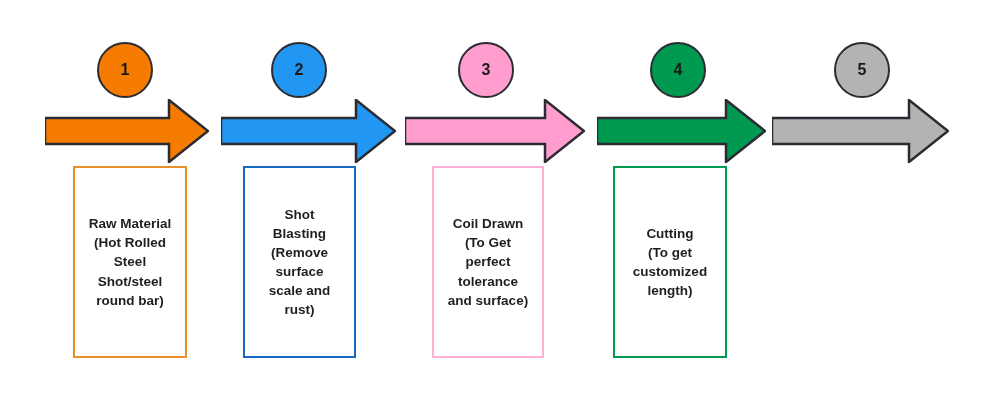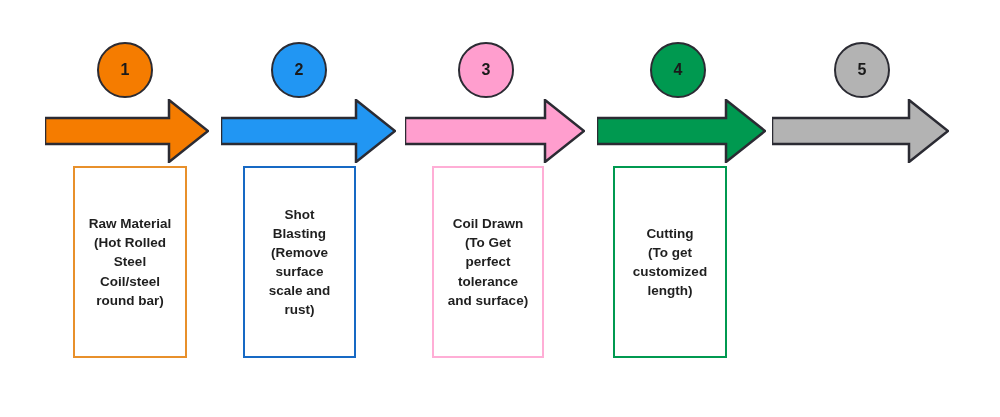--- a/index.html
+++ b/index.html
@@ -80,21 +80,21 @@
     </div>
     <div class="arrow" style="left: 45px; width: 164px;">
       <svg viewBox="0 0 164 64" preserveAspectRatio="none">
         <polygon points="0,19 124,19 124,1 163,32 124,63 124,45 0,45" fill="#F57C00" stroke="#2b2b33" stroke-width="2.5" stroke-linejoin="miter"></polygon>
       </svg>
     </div>
     <div class="textbox" style="left: 73px; width: 114px; border-color: rgb(232, 144, 43);">
       <div class="label">Raw Material
 (Hot Rolled
 Steel
-Coil/steel
+Shot/steel
 round bar)</div>
     </div>
     <div class="circle" style="left: 271px; background: rgb(33, 150, 243);">
       <span>2</span>
     </div>
     <div class="arrow" style="left: 221px; width: 175px;">
       <svg viewBox="0 0 175 64" preserveAspectRatio="none">
         <polygon points="0,19 135,19 135,1 174,32 135,63 135,45 0,45" fill="#2196F3" stroke="#2b2b33" stroke-width="2.5" stroke-linejoin="miter"></polygon>
       </svg>
     </div>

